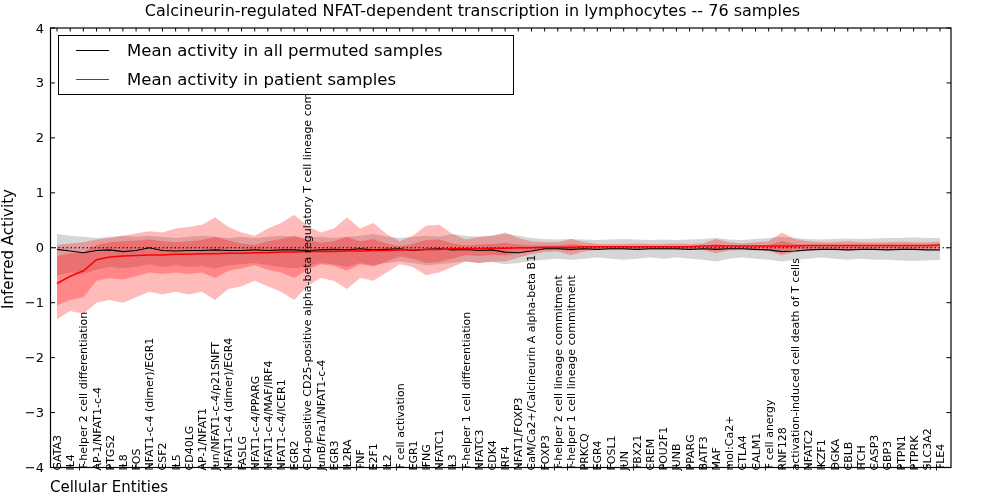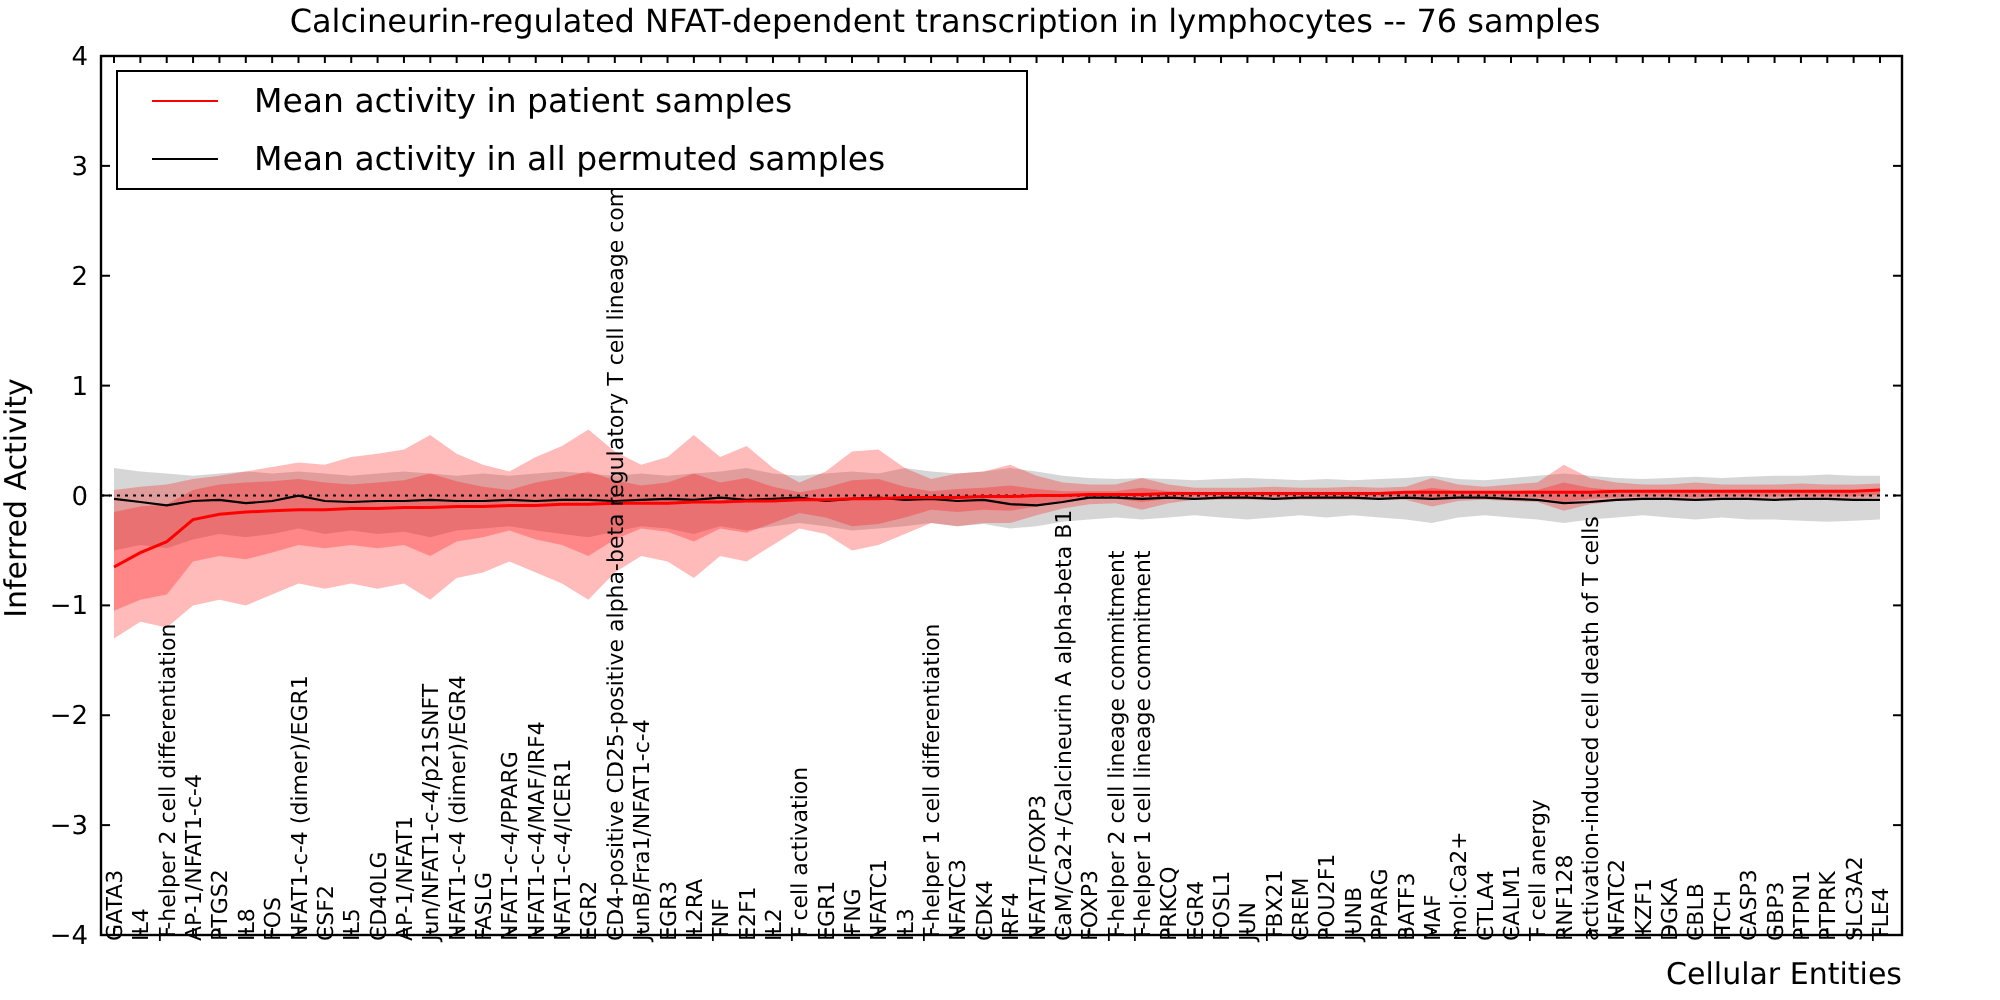--- a/index.html
+++ b/index.html
@@ -1,21 +1,21 @@
 <!DOCTYPE html>
 <html><head>
 <meta charset="utf-8">
 <style>
   html,body{margin:0;padding:0;background:#ffffff;}
   .fig{position:relative;width:1000px;height:500px;background:#ffffff;
        font-family:"DejaVu Sans","Liberation Sans",sans-serif;color:#000;overflow:hidden;}
   .fig svg{position:absolute;left:0;top:0;}
   .title{position:absolute;left:0;top:1px;width:945px;text-align:center;
          font-size:16px;white-space:nowrap;}
-  .xlabel{position:absolute;left:50px;top:478px;width:901px;text-align:right;font-size:15px;}
+  .xlabel{position:absolute;left:50px;top:478px;width:901px;text-align:left;font-size:15px;}
   .ylabel{position:absolute;left:-56px;top:240px;width:128px;text-align:center;
           font-size:15px;transform:rotate(-90deg);}
   .legend{position:absolute;left:58px;top:35px;width:456px;height:60px;
           background:#ffffff;border:1.5px solid #000;box-sizing:border-box;}
   .legend-row{display:flex;align-items:center;height:29px;padding-left:17px;}
   .legend-swatch{display:inline-block;width:33px;height:0;border-top:1.6px solid #000;}
   .legend-label{margin-left:18px;font-size:16.5px;white-space:nowrap;}
 </style>
 </head>
 <body>
@@ -266,21 +266,21 @@
       <text transform="translate(904.5,470.5) rotate(-90)" font-size="11px" fill="#000">PTPN1</text>
       <text transform="translate(917.6,470.5) rotate(-90)" font-size="11px" fill="#000">PTPRK</text>
       <text transform="translate(930.8,470.5) rotate(-90)" font-size="11px" fill="#000">SLC3A2</text>
       <text transform="translate(944.0,470.5) rotate(-90)" font-size="11px" fill="#000">TLE4</text>
     </svg>
   <div class="title">Calcineurin-regulated NFAT-dependent transcription in lymphocytes -- 76 samples</div>
   <div class="ylabel">Inferred Activity</div>
   <div class="xlabel">Cellular Entities</div>
   <div class="legend">
     <div class="legend-row">
+      <span class="legend-swatch" style="border-top-color: rgb(0, 0, 0);"></span>
+      <span class="legend-label">Mean activity in all permuted samples</span>
+    </div>
+    <div class="legend-row">
       <span class="legend-swatch" style="border-top-color: rgb(255, 0, 0);"></span>
       <span class="legend-label">Mean activity in patient samples</span>
-    </div>
-    <div class="legend-row">
-      <span class="legend-swatch" style="border-top-color: rgb(0, 0, 0);"></span>
-      <span class="legend-label">Mean activity in all permuted samples</span>
     </div>
   </div>
 </div>
 
 </body></html>

